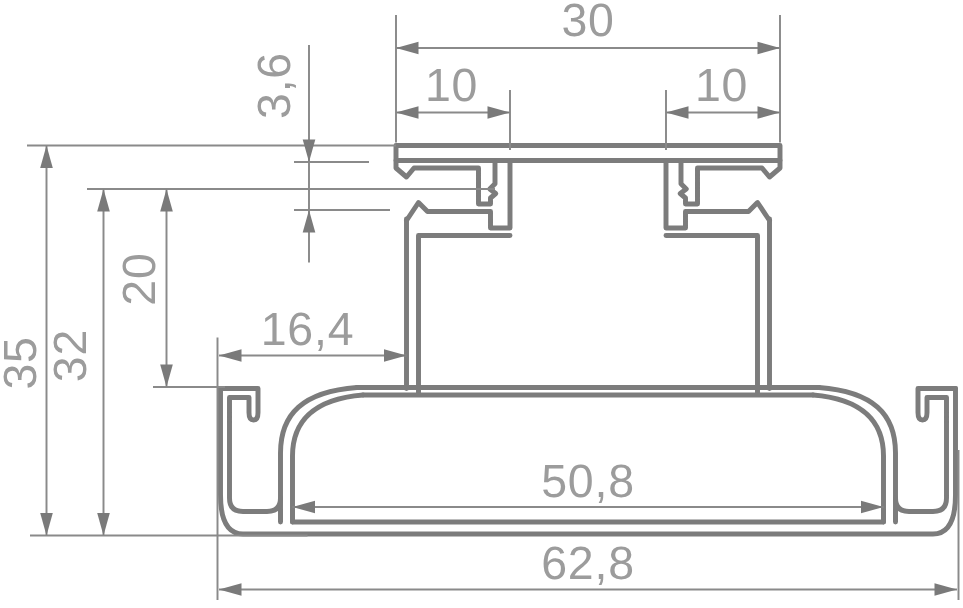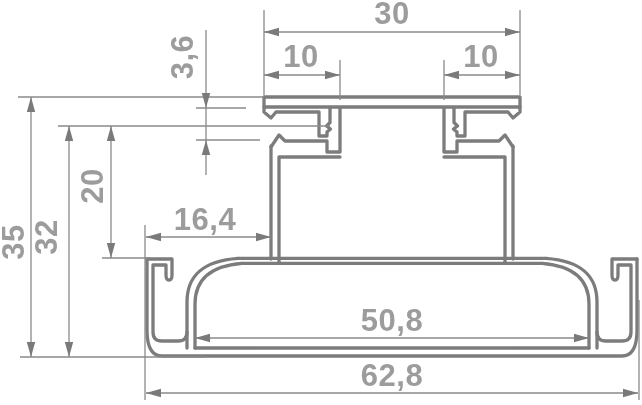--- a/index.html
+++ b/index.html
@@ -3,21 +3,20 @@
 <meta charset="utf-8">
 <style>
   html, body { margin: 0; padding: 0; background: #ffffff; }
   #canvas {
     position: relative;
     width: 642px;
     height: 405px;
     background: #ffffff;
     overflow: hidden;
     font-family: "Liberation Sans", sans-serif;
-    font-weight: bold;
   }
   svg { display: block; }
   .profile-line {
     fill: none;
     stroke: #7c7c7c;
     stroke-width: 3.3;
     stroke-linejoin: round;
     stroke-linecap: round;
   }
   .dim-line {

